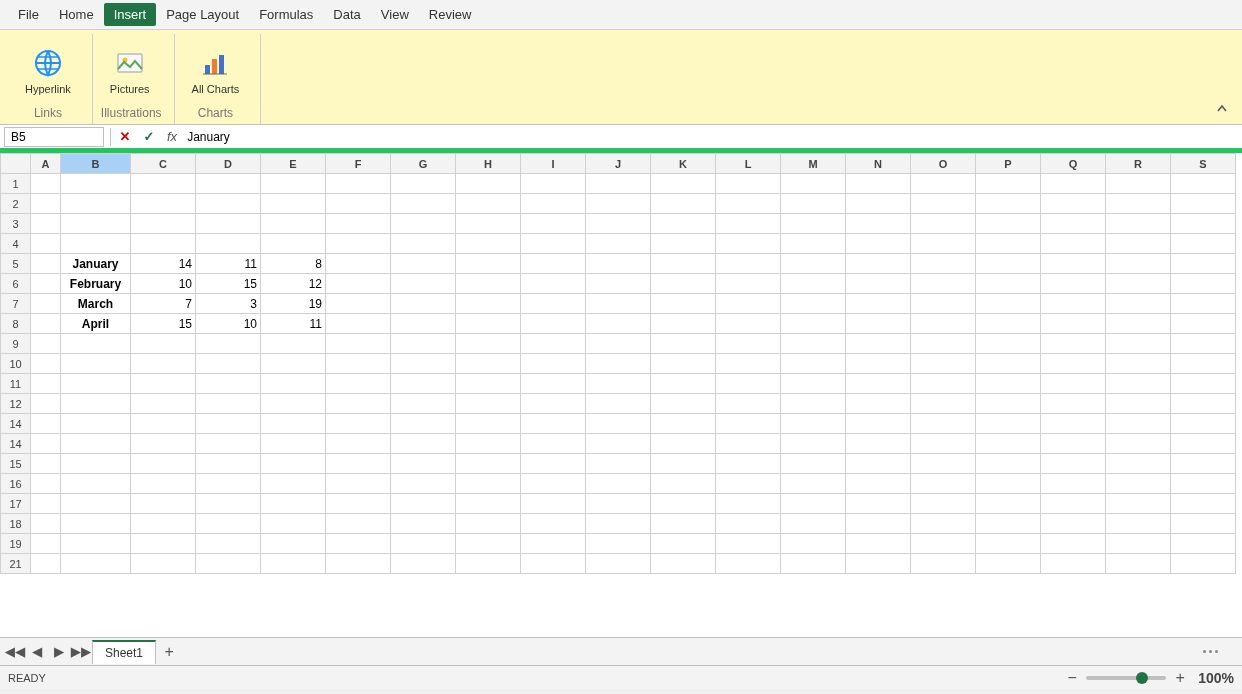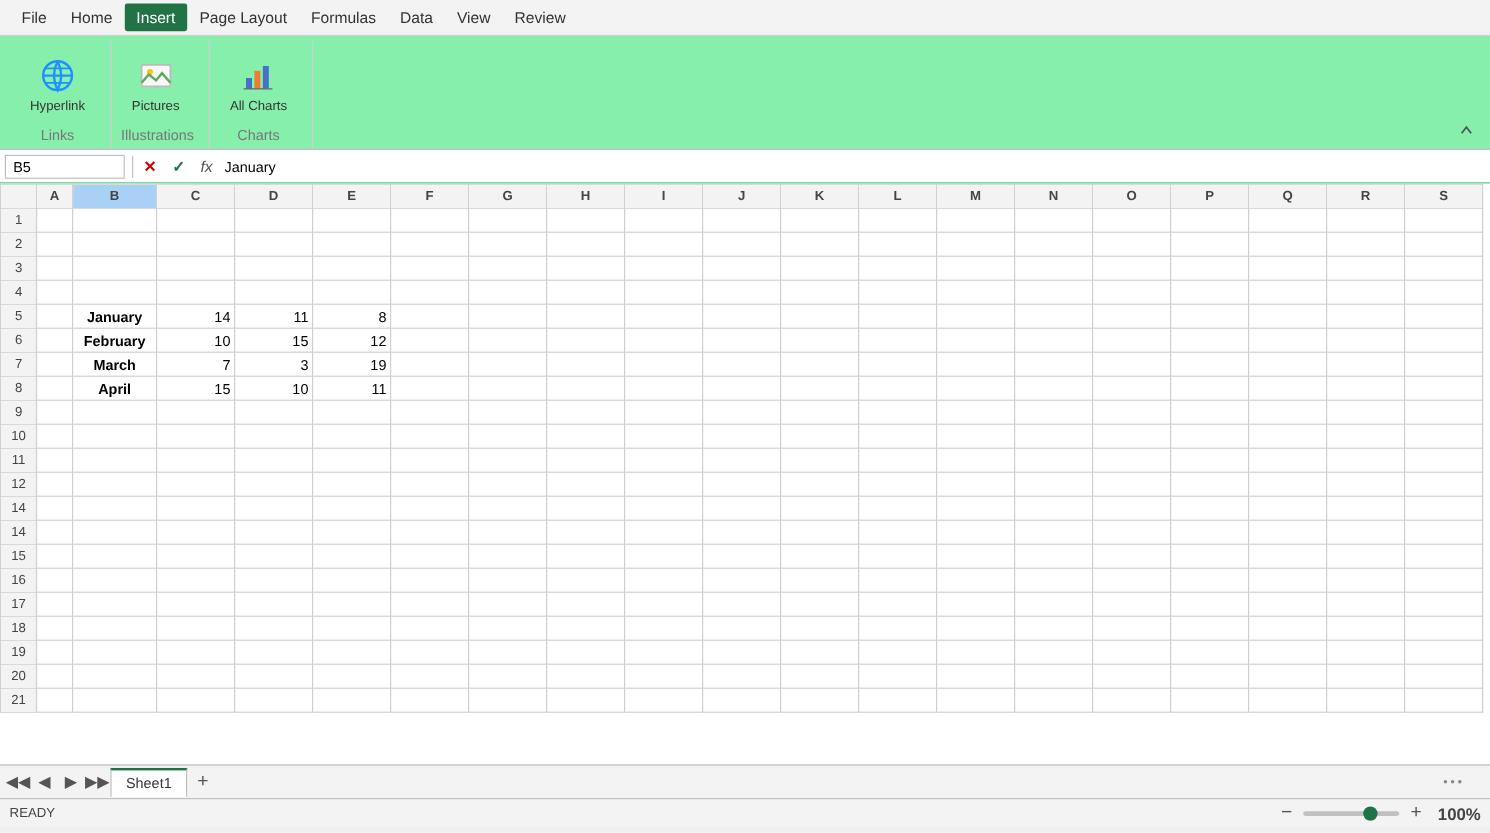--- a/index.html
+++ b/index.html
@@ -18,21 +18,21 @@
       padding: 4px 10px;
       cursor: pointer;
       font-size: 13px;
       color: #333;
       border-radius: 2px;
     }
     .menu-item.active { background: #217346; color: white; }
 
     
     .ribbon {
-      background: #86efac;
+      background: #fef9c3;
       border-bottom: 1px solid #c0c0c0;
       padding: 4px 8px 0 8px;
     }
     .ribbon-groups {
       display: flex;
       align-items: flex-end;
       height: 90px;
     }
     .ribbon-group {
       display: flex;
@@ -78,21 +78,21 @@
       color: #555;
       cursor: pointer;
       padding: 4px;
     }
 
     
     .formula-bar {
       display: flex;
       align-items: center;
       background: white;
-      border-bottom: 1px solid #22c55e;
+      border-bottom: 5px solid #22c55e;
       height: 28px;
       padding: 0 4px;
     }
     .cell-ref-box {
       width: 100px;
       border: 1px solid #c0c0c0;
       height: 20px;
       display: flex;
       align-items: center;
       padding: 0 6px;
@@ -856,42 +856,20 @@
             <td class="cell"></td>
             <td class="cell"></td>
             <td class="cell"></td>
             <td class="cell"></td>
             <td class="cell"></td>
             <td class="cell"></td>
             <td class="cell"></td>
             <td class="cell"></td>
           </tr>
           <tr>
-            <td class="row-header">20</td>
-            <td class="cell"></td>
-            <td class="cell"></td>
-            <td class="cell"></td>
-            <td class="cell"></td>
-            <td class="cell"></td>
-            <td class="cell"></td>
-            <td class="cell"></td>
-            <td class="cell"></td>
-            <td class="cell"></td>
-            <td class="cell"></td>
-            <td class="cell"></td>
-            <td class="cell"></td>
-            <td class="cell"></td>
-            <td class="cell"></td>
-            <td class="cell"></td>
-            <td class="cell"></td>
-            <td class="cell"></td>
-            <td class="cell"></td>
-            <td class="cell"></td>
-          </tr>
-          <tr>
             <td class="row-header">21</td>
             <td class="cell"></td>
             <td class="cell"></td>
             <td class="cell"></td>
             <td class="cell"></td>
             <td class="cell"></td>
             <td class="cell"></td>
             <td class="cell"></td>
             <td class="cell"></td>
             <td class="cell"></td>

